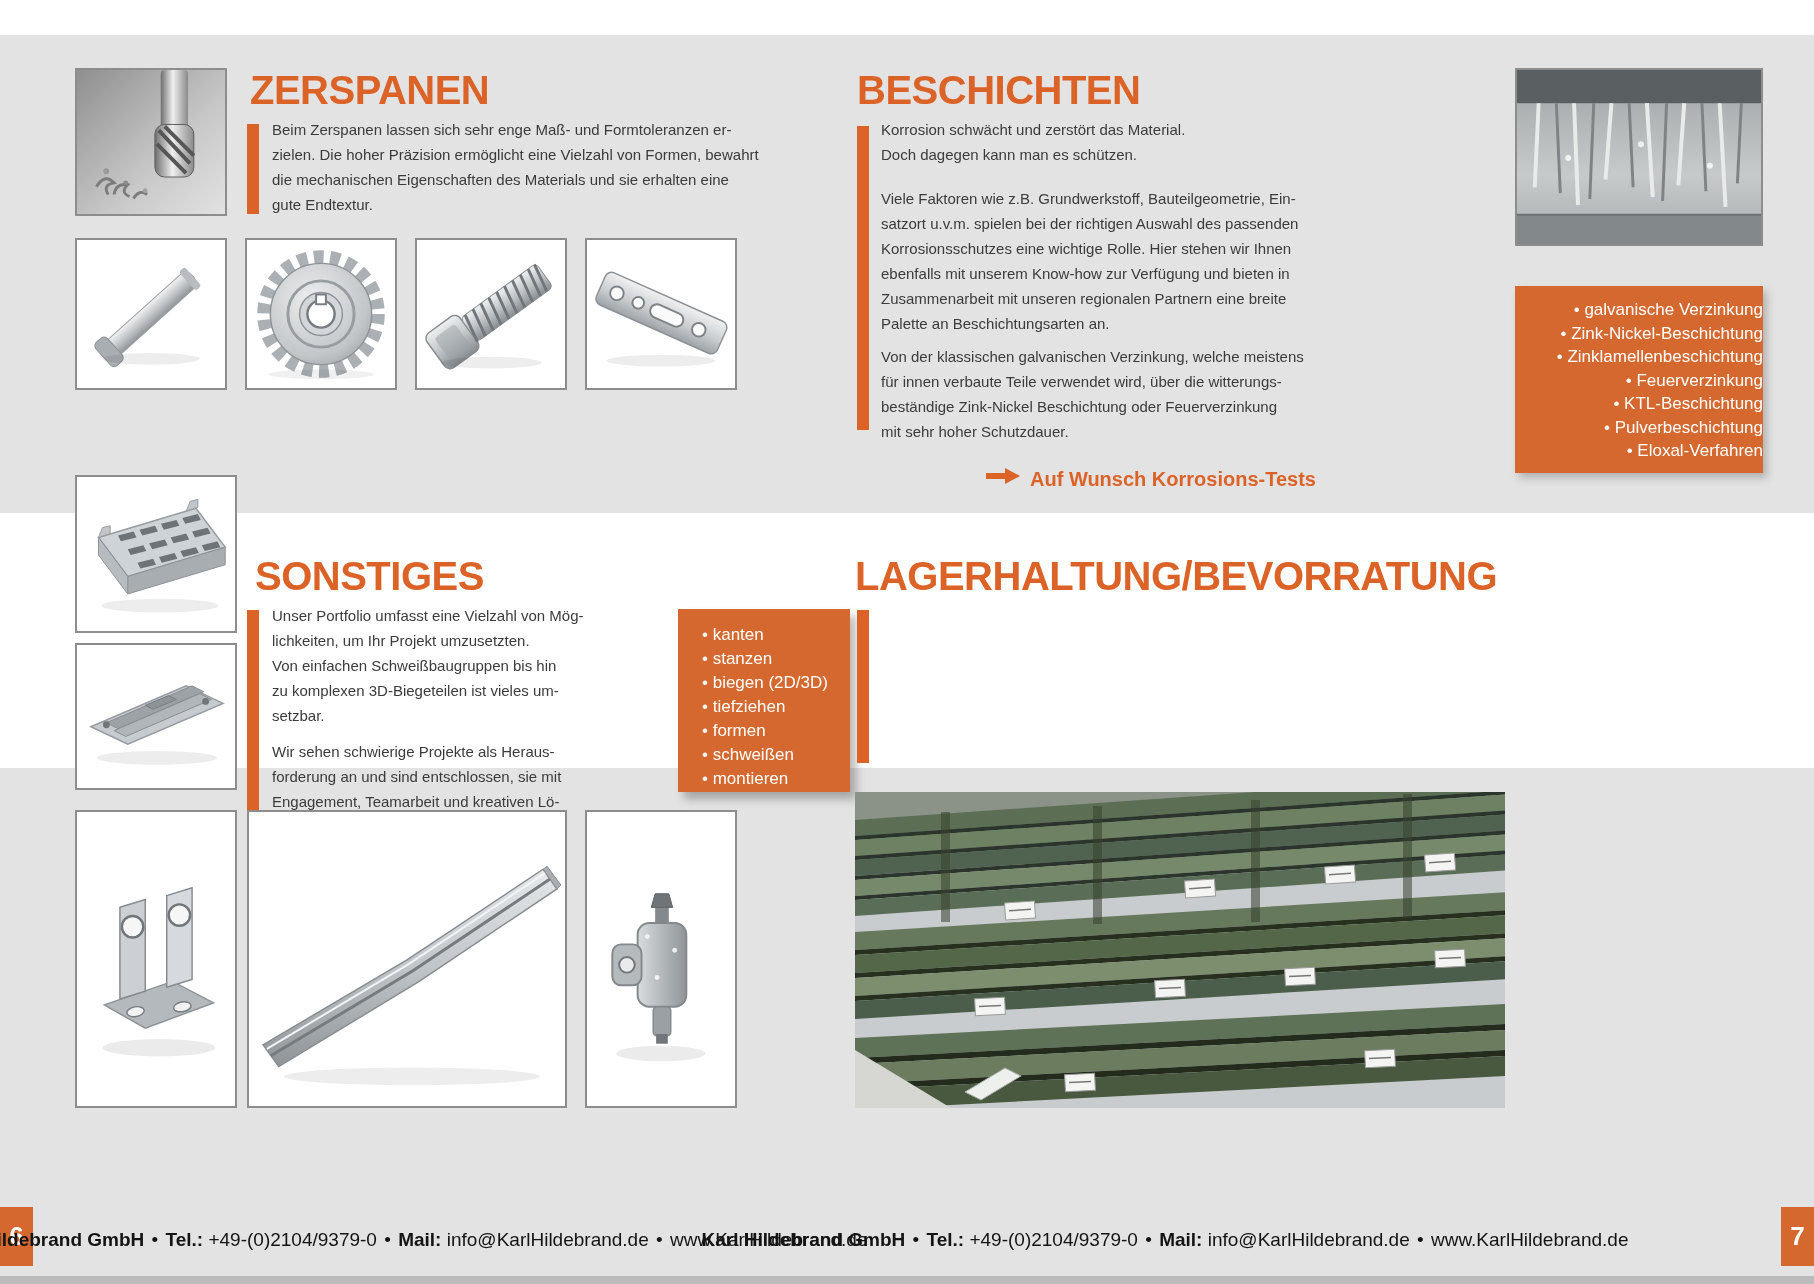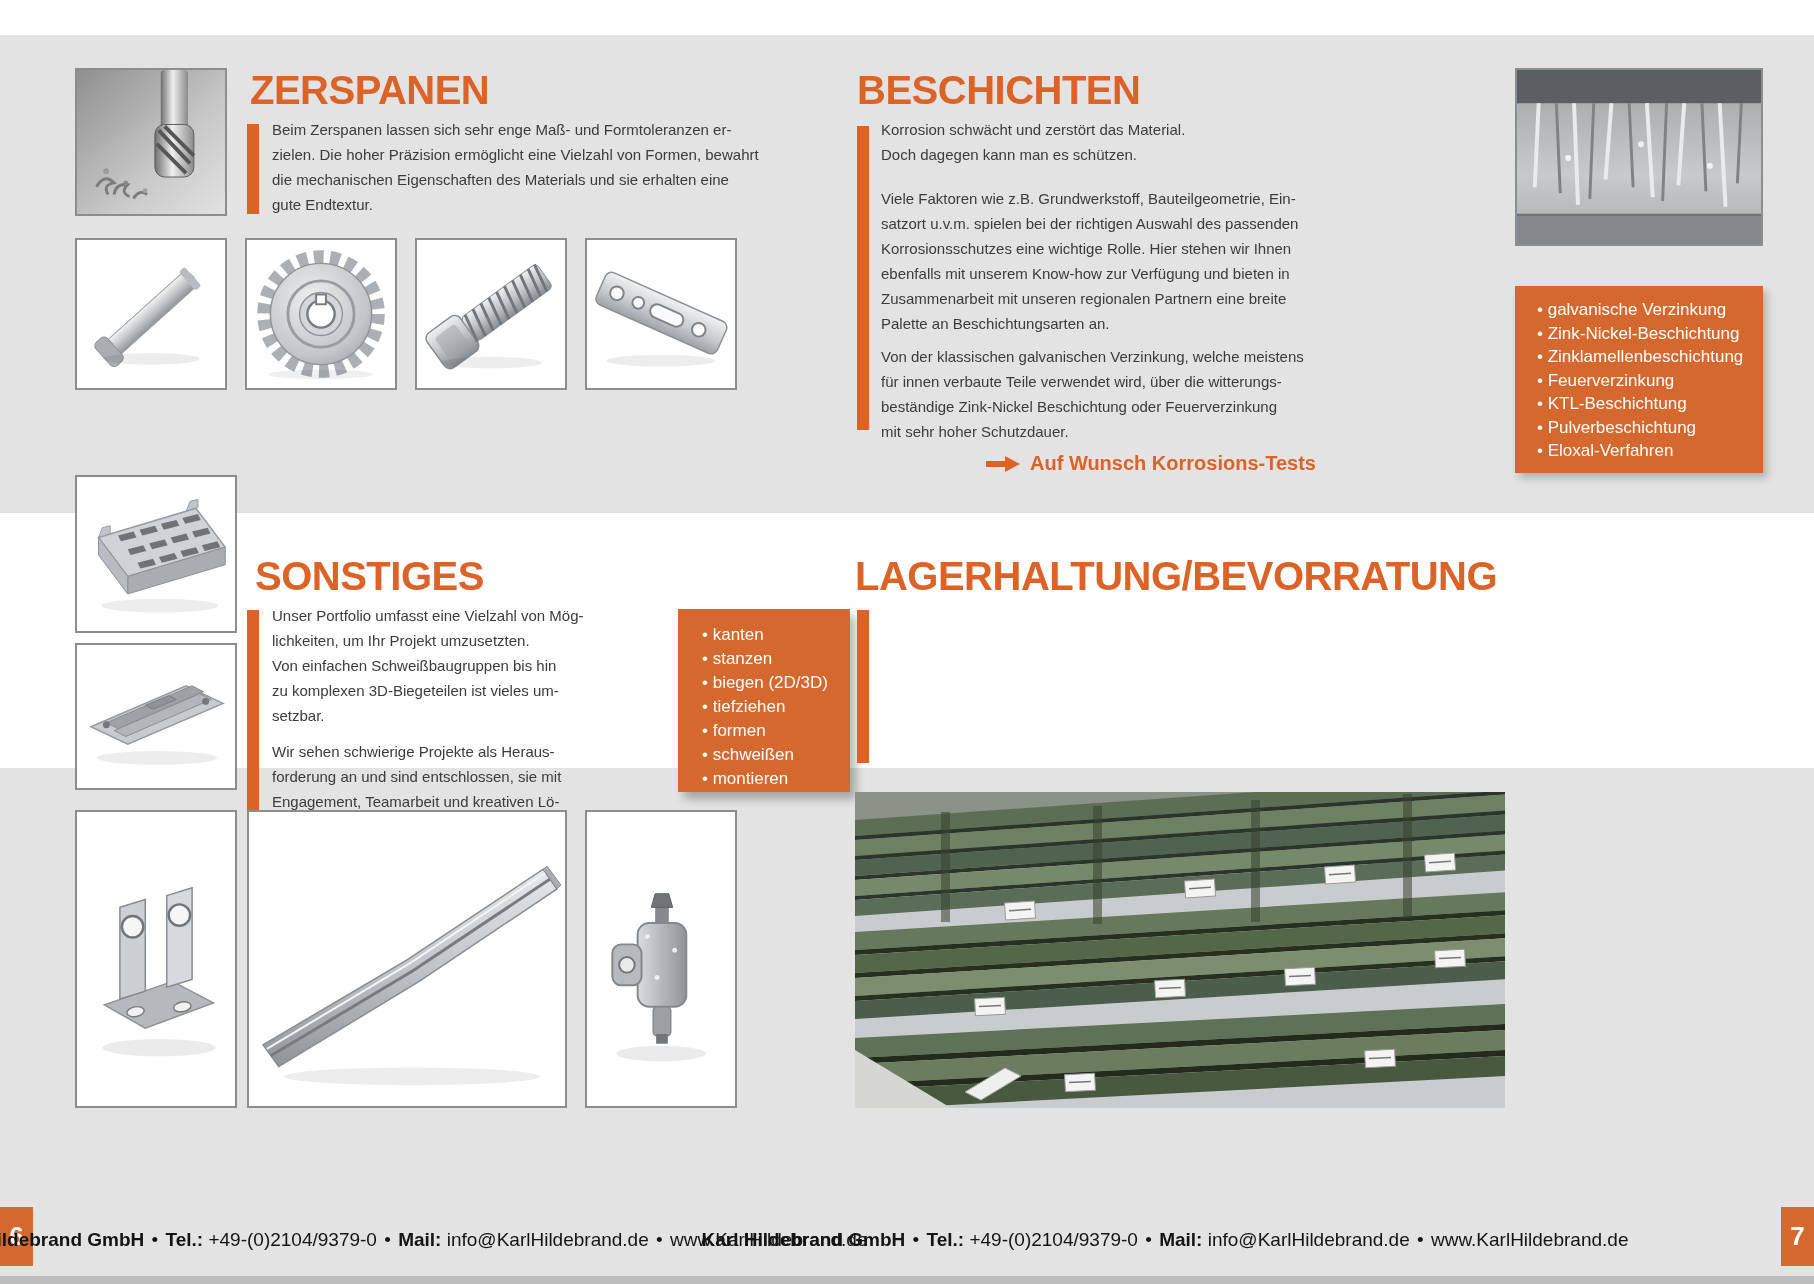--- a/index.html
+++ b/index.html
@@ -25,24 +25,24 @@
   .h1{position:absolute;font-size:40px;font-weight:bold;line-height:1;letter-spacing:-0.5px;color:var(--accent);white-space:nowrap;}
   .vbar{position:absolute;width:12px;background:var(--accent);}
   .copy{position:absolute;font-size:15px;line-height:25px;color:var(--ink);white-space:pre-line;}
 
   .obox{position:absolute;background:var(--box-orange);color:#ffffff;box-shadow:6px 7px 9px rgba(0,0,0,0.28);}
   .obox ul{list-style:none;margin:0;padding:0;}
   .obox li{font-size:17px;white-space:nowrap;}
   .obox li::before{content:"\2022\00a0";}
   .services{left:678px;top:609px;width:172px;height:183px;padding:14px 0 0 24px;box-sizing:border-box;}
   .services li{line-height:24px;}
-  .coatings{left:1515px;top:286px;width:248px;height:187px;padding:12px 0 0 22px;box-sizing:border-box;box-shadow:4px 5px 8px rgba(0,0,0,0.22);}
+  .coatings{left:1515px;top:286px;width:248px;height:187px;padding:12px 0 0 22px;box-sizing:border-box;box-shadow:4px 5px 8px rgba(0,0,0,0.22);text-align:right;}
   .coatings li{line-height:23.5px;}
 
-  .note{position:absolute;left:986px;top:452px;display:flex;align-items:center;gap:10px;
+  .note{position:absolute;left:986px;top:468px;display:flex;gap:10px;
         color:var(--accent);font-size:20px;font-weight:bold;white-space:nowrap;}
 
   .pagenum{position:absolute;top:1207px;width:33px;height:59px;background:var(--box-orange);
            color:#ffffff;font-size:26px;font-weight:bold;display:flex;align-items:center;justify-content:center;}
   .pn-left{left:0;}
   .pn-right{left:1781px;}
 
   .footer-line{position:absolute;top:1229px;font-size:19px;color:#141414;white-space:nowrap;transform:translateX(-50%);}
   .footer-line .b{font-weight:bold;}
   .footer-line .sep{margin:0 2px;}

